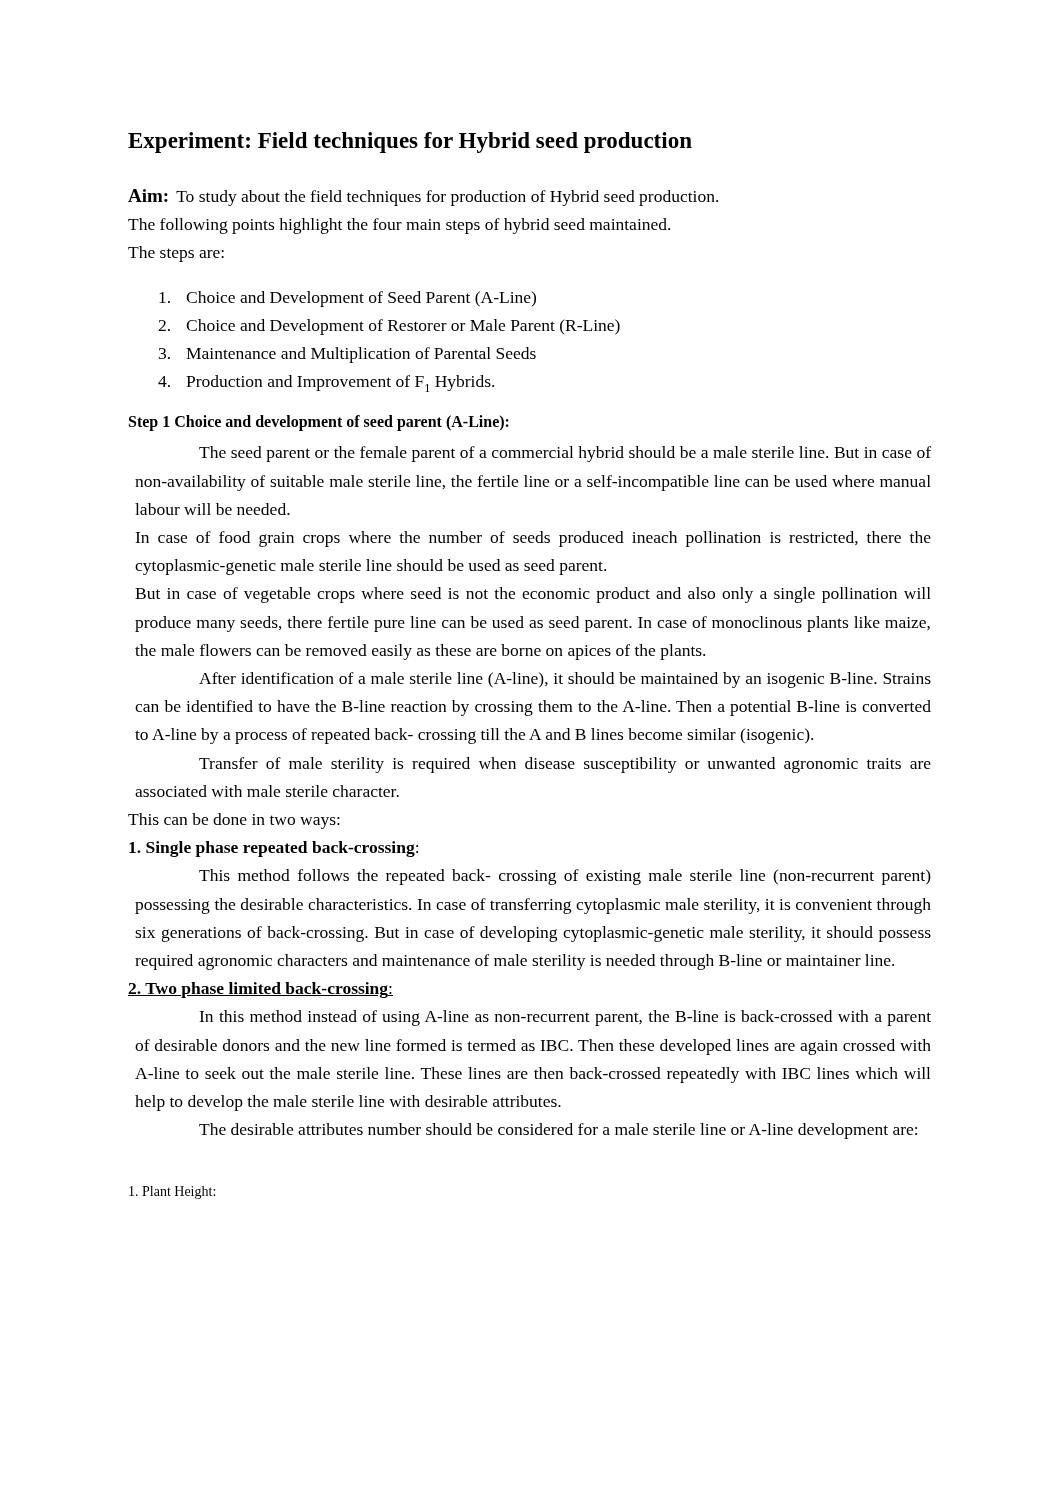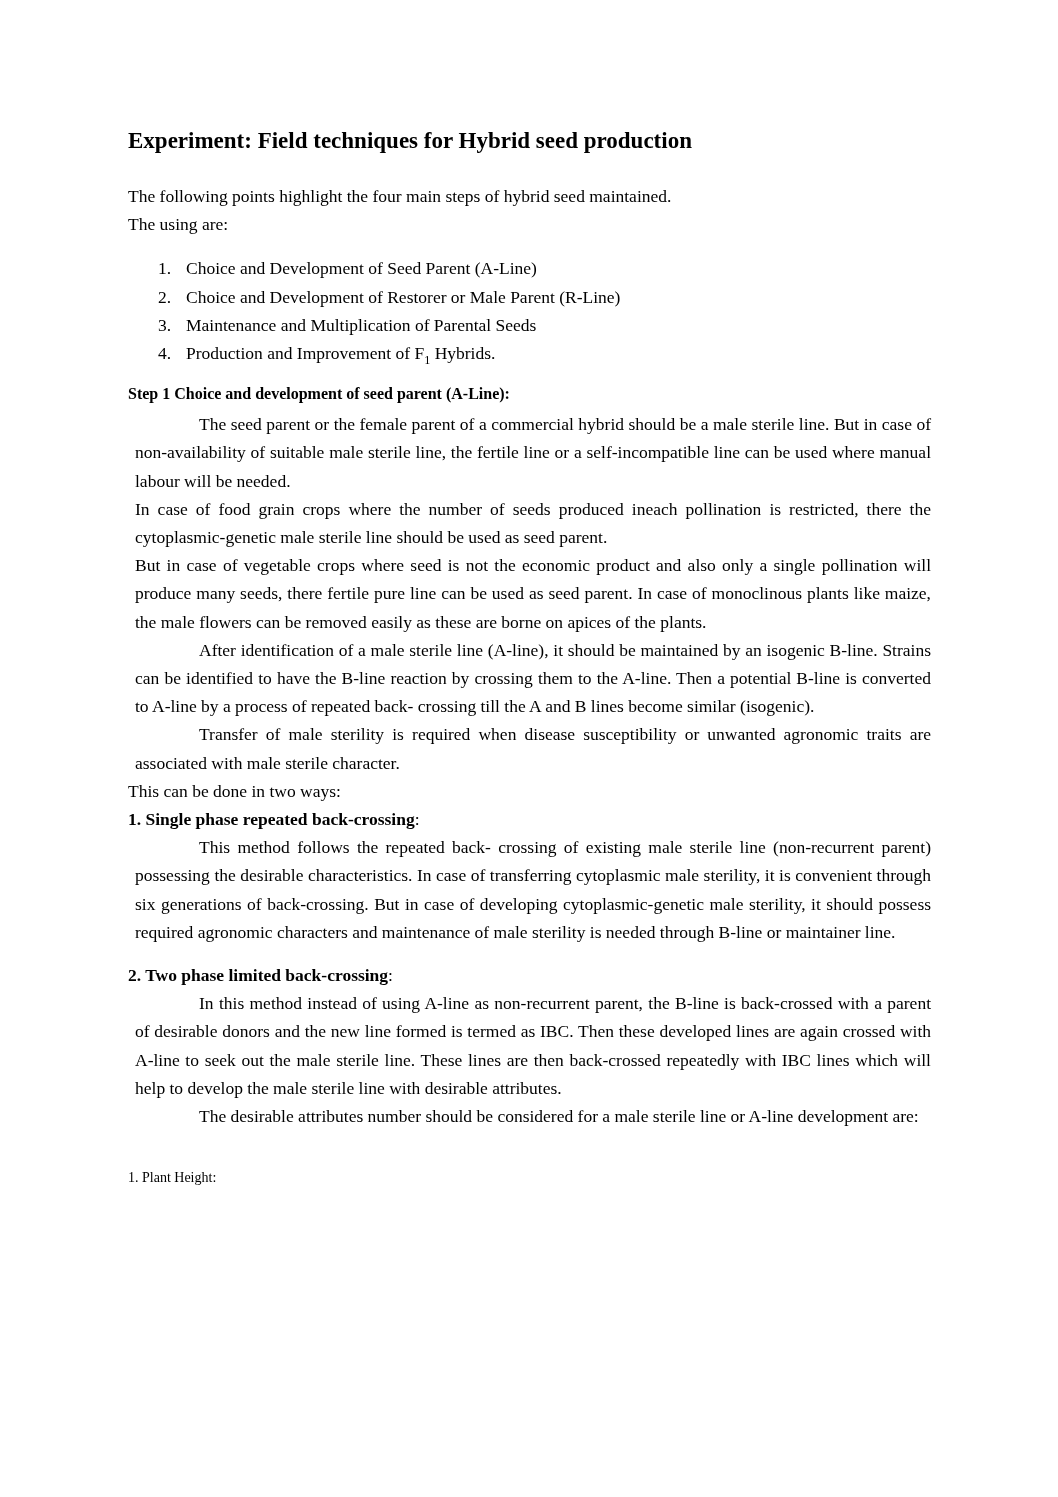--- a/index.html
+++ b/index.html
@@ -65,39 +65,40 @@
     font-weight: bold;
     margin: 14px 0 3px 0;
   }
   .subhead {
     font-weight: bold;
   }
   .subhead .colon {
     font-weight: normal;
   }
   .subhead-2 {
-    margin-top: 15px;
+    text-decoration: underline;
   }
   .attr-heading {
     font-size: 14px;
     line-height: 24px;
     font-weight: normal;
     margin: 36px 0 0 0;
   }
 </style>
 </head>
 <body>
 
 <div class="page">
 
   <h1 class="title">Experiment: Field techniques for Hybrid seed production</h1>
 
+  <p class="body"><span class="aim-label">Aim:</span><span>To study about the field techniques for production of Hybrid seed production.</span></p>
 
   <p class="body">The following points highlight the four main steps of hybrid seed maintained.</p>
-  <p class="body">The using are:</p>
+  <p class="body">The steps are:</p>
 
   <ol class="steps">
     <li><span class="num">1.</span><span><span>Choice and Development of Seed Parent (A-Line)</span><sub class="f-sub"></sub><span></span></span></li>
     <li><span class="num">2.</span><span><span>Choice and Development of Restorer or Male Parent (R-Line)</span><sub class="f-sub"></sub><span></span></span></li>
     <li><span class="num">3.</span><span><span>Maintenance and Multiplication of Parental Seeds</span><sub class="f-sub"></sub><span></span></span></li>
     <li><span class="num">4.</span><span><span>Production and Improvement of F</span><sub class="f-sub">1</sub><span> Hybrids.</span></span></li>
   </ol>
 
   <h2 class="section-heading">Step 1 Choice and development of seed parent (A-Line):</h2>
 

